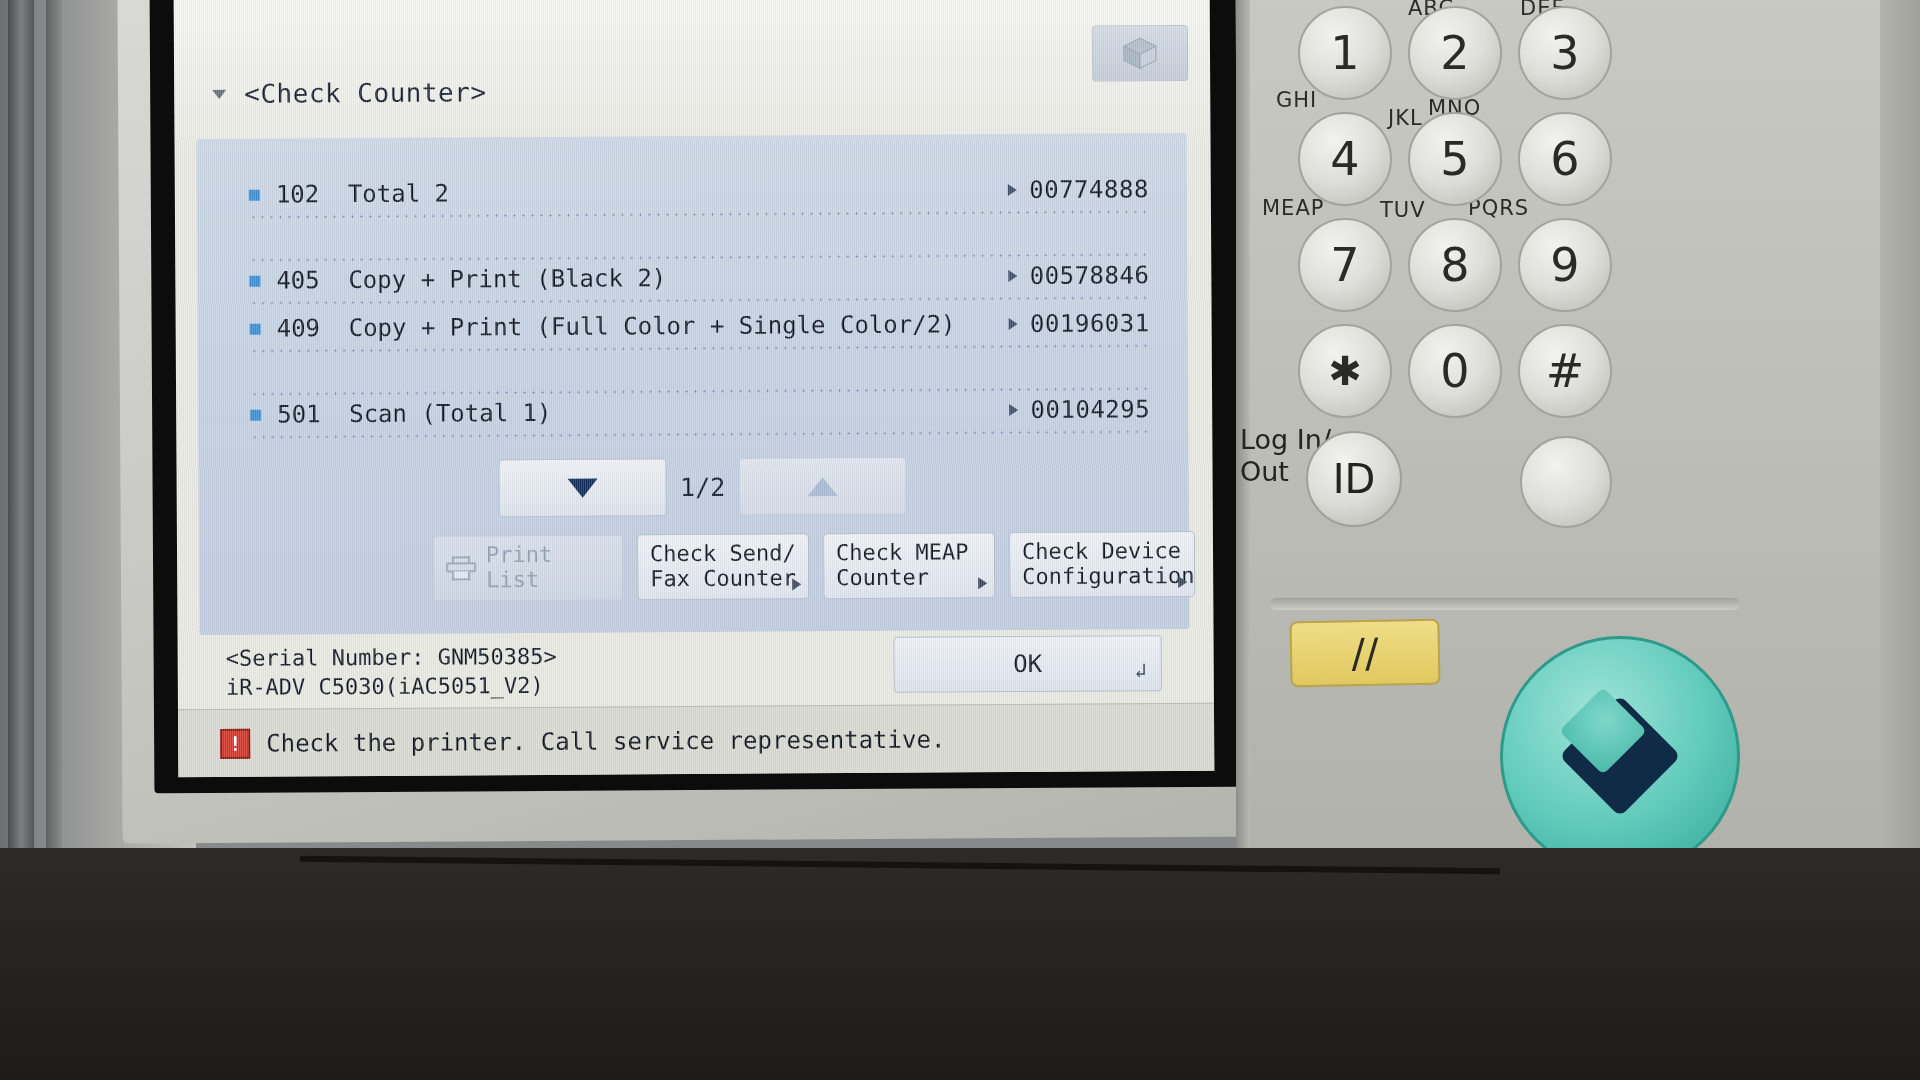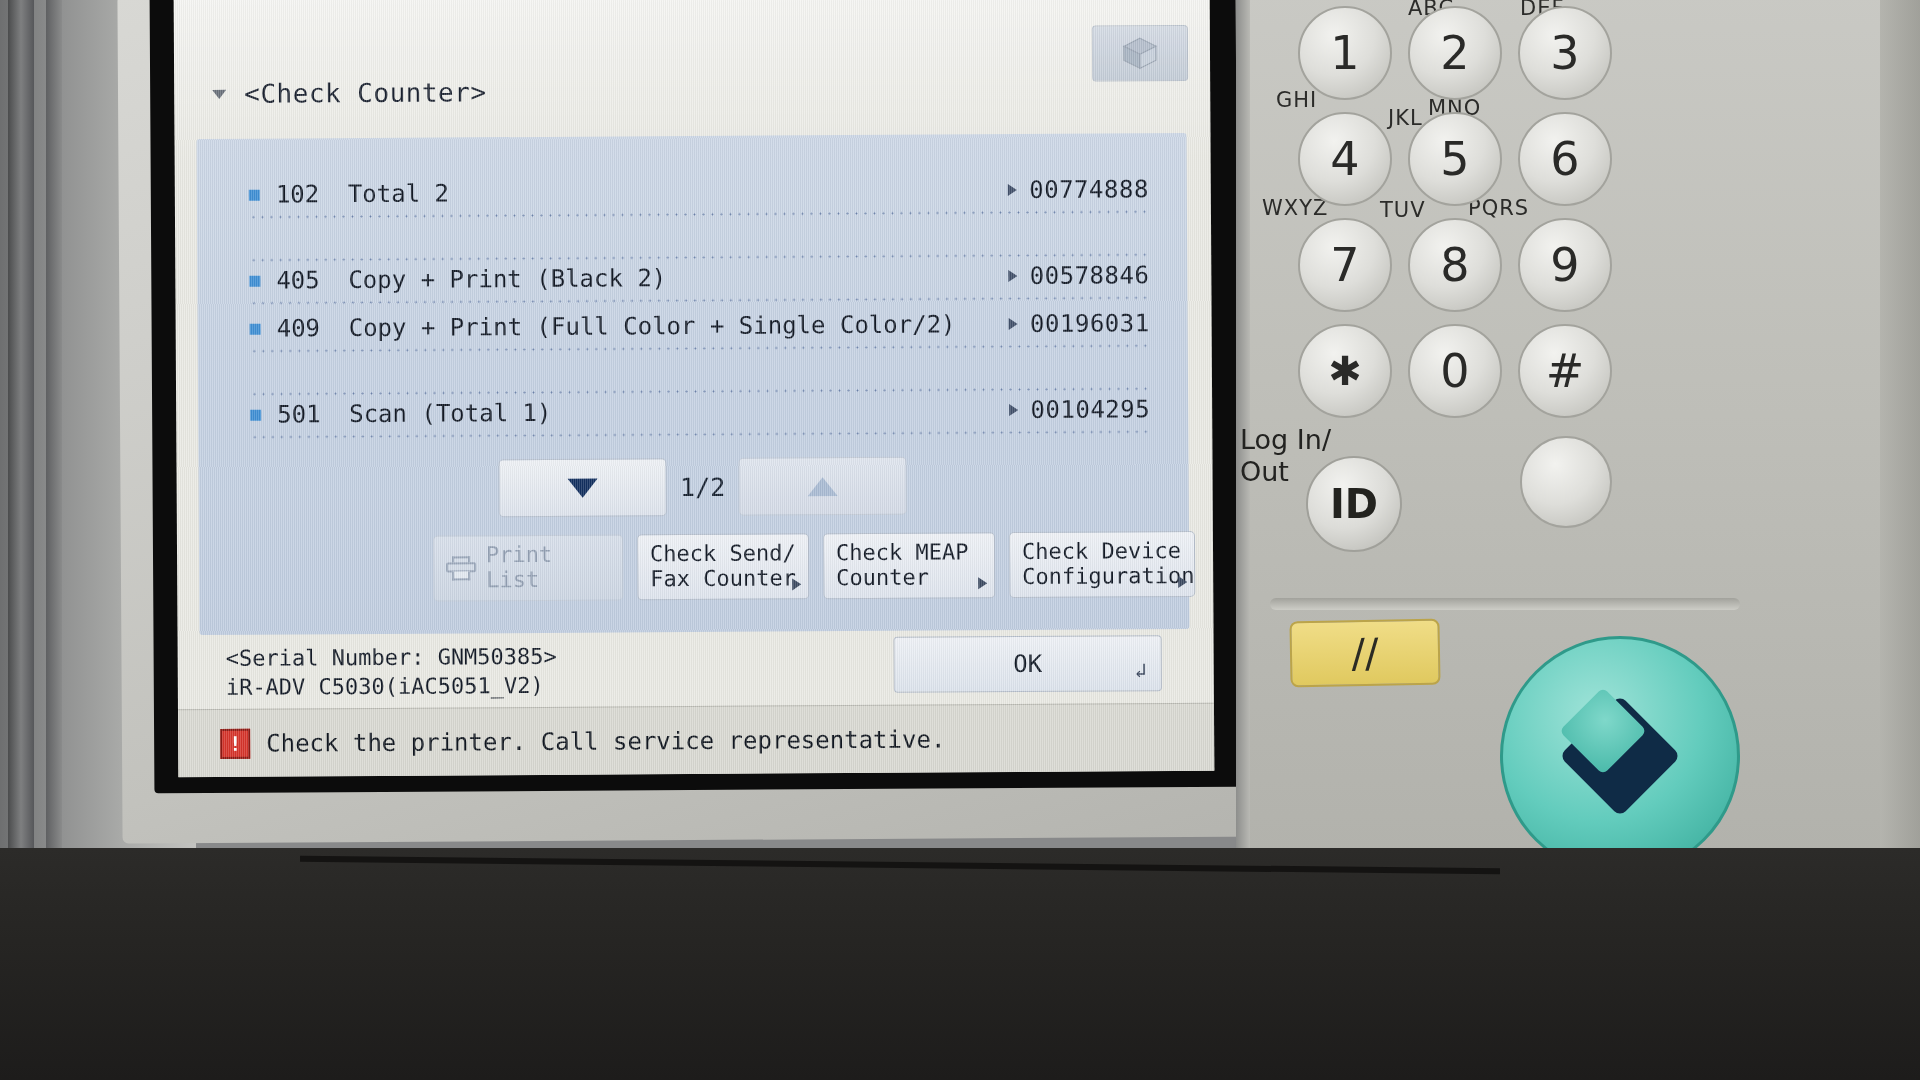--- a/index.html
+++ b/index.html
@@ -417,21 +417,21 @@
 
   <div class="keypad-panel"></div>
   <div class="kp-divider"></div>
   <div class="kp-rightedge"></div>
 
   <div class="klabel" style="left:1408px; top:-4px;">ABC</div>
   <div class="klabel" style="left:1520px; top:-4px;">DEF</div>
   <div class="klabel" style="left:1276px; top:88px;">GHI</div>
   <div class="klabel" style="left:1388px; top:106px;">JKL</div>
   <div class="klabel" style="left:1428px; top:96px;">MNO</div>
-  <div class="klabel" style="left:1262px; top:196px;">WXYZ</div>
+  <div class="klabel" style="left:1262px; top:196px;">MEAP</div>
   <div class="klabel" style="left:1380px; top:198px;">TUV</div>
   <div class="klabel" style="left:1468px; top:196px;">PQRS</div>
 
   <div class="key" style="left:1298px; top:6px;   width:94px; height:94px;">1</div>
   <div class="key" style="left:1408px; top:6px;   width:94px; height:94px;">2</div>
   <div class="key" style="left:1518px; top:6px;   width:94px; height:94px;">3</div>
 
   <div class="key" style="left:1298px; top:112px; width:94px; height:94px;">4</div>
   <div class="key" style="left:1408px; top:112px; width:94px; height:94px;">5</div>
   <div class="key" style="left:1518px; top:112px; width:94px; height:94px;">6</div>
@@ -439,21 +439,21 @@
   <div class="key" style="left:1298px; top:218px; width:94px; height:94px;">7</div>
   <div class="key" style="left:1408px; top:218px; width:94px; height:94px;">8</div>
   <div class="key" style="left:1518px; top:218px; width:94px; height:94px;">9</div>
 
   <div class="key small" style="left:1298px; top:324px; width:94px; height:94px;">✱</div>
   <div class="key" style="left:1408px; top:324px; width:94px; height:94px;">0</div>
   <div class="key" style="left:1518px; top:324px; width:94px; height:94px;">#</div>
 
   <div class="loginout" style="left:1240px; top:424px;">Log In/</div>
   <div class="loginout" style="left:1240px; top:456px;">Out</div>
-  <div class="id-key" style="left:1306px; top:456px; width:96px; height:96px;font-weight:bold;">ID</div>
+  <div class="id-key" style="left:1306px; top:431px; width:96px; height:96px;">ID</div>
   <div class="key" style="left:1520px; top:436px; width:92px; height:92px;"></div>
 
   <div class="kp-slot"></div>
 
   <div class="yellow-key">//</div>
 
   <div class="green-key">
     <span class="green-dia"></span>
   </div>
   <div class="green-dia-inner"></div>

